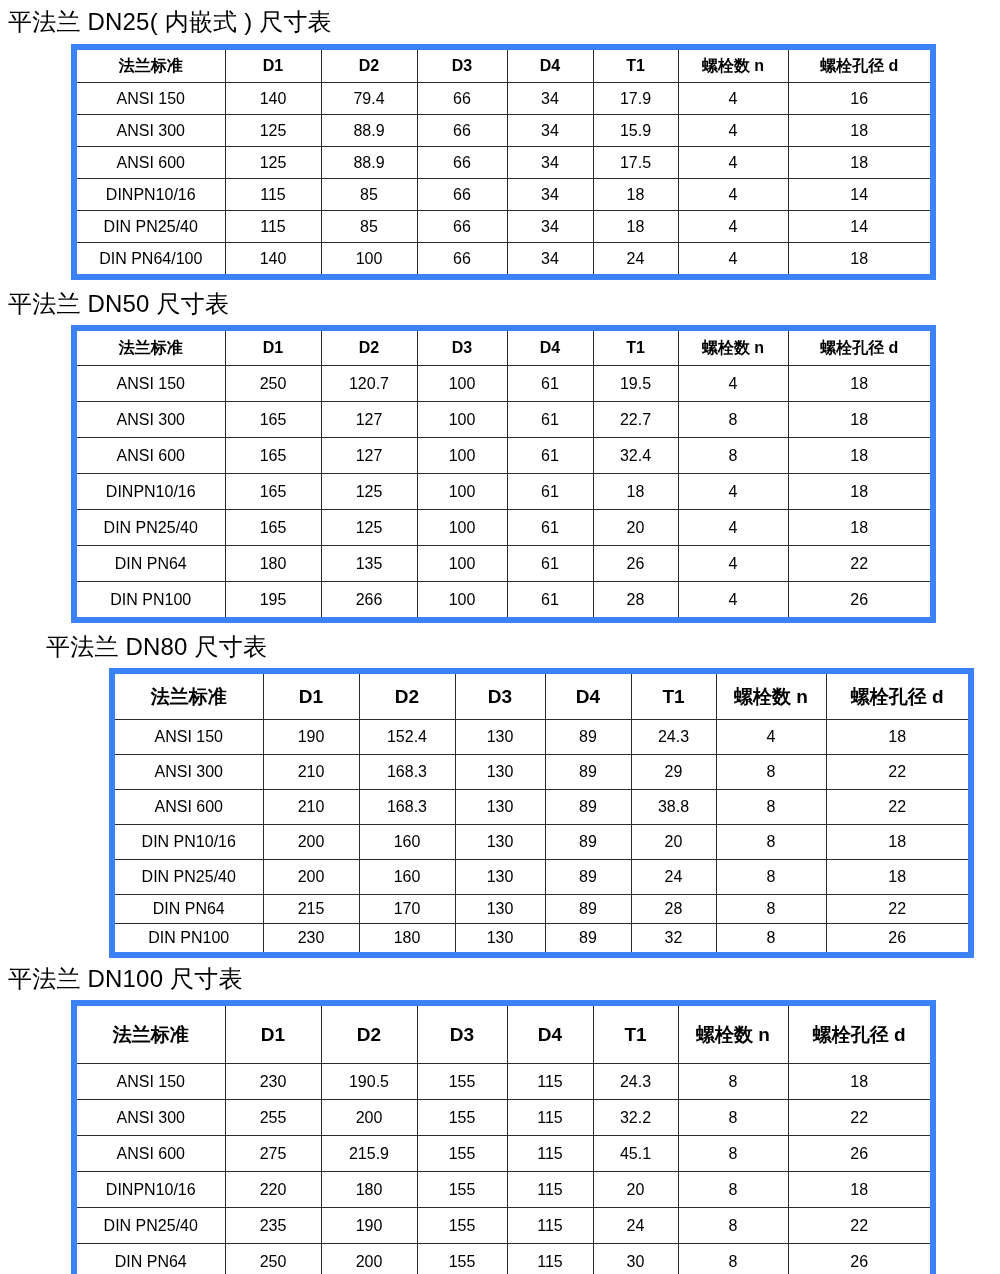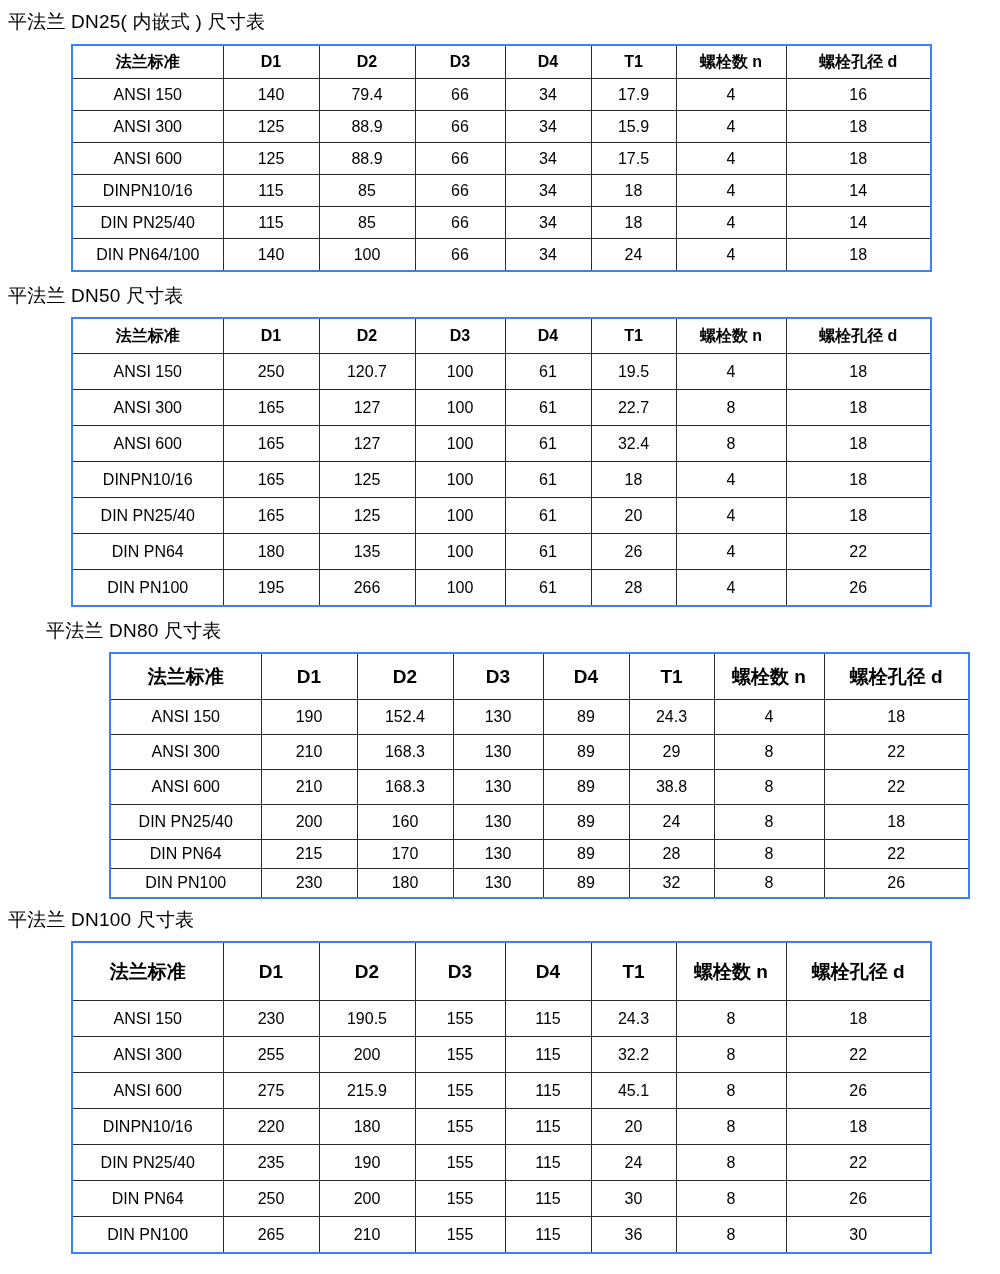--- a/index.html
+++ b/index.html
@@ -18,37 +18,37 @@
   .page {
     width: 1000px;
     height: 1274px;
     position: relative;
     box-sizing: border-box;
   }
   .section {
     position: relative;
   }
   .section-title {
-    font-size: 19px;
+    font-size: 24px;
     line-height: 26px;
     color: #000000;
     padding-left: 8px;
     font-weight: 400;
     letter-spacing: 0.2px;
     white-space: nowrap;
   }
   .table-wrap {
     padding-left: 71px;
     padding-right: 70px;
   }
   table.dim-table {
     border-collapse: collapse;
     width: 859px;
     table-layout: fixed;
-    border: 2px solid #3b82f6;
+    border: 6px solid #3b82f6;
   }
   table.dim-table td,
   table.dim-table th {
     border: 1px solid #2b2b2b;
     text-align: center;
     vertical-align: middle;
     font-weight: 400;
     color: #000000;
     padding: 0;
   }
@@ -341,20 +341,30 @@
             <td>ANSI 600</td>
             <td>210</td>
             <td>168.3</td>
             <td>130</td>
             <td>89</td>
             <td>38.8</td>
             <td>8</td>
             <td>22</td>
           </tr>
           <tr>
+            <td>DIN PN10/16</td>
+            <td>200</td>
+            <td>160</td>
+            <td>130</td>
+            <td>89</td>
+            <td>20</td>
+            <td>8</td>
+            <td>18</td>
+          </tr>
+          <tr>
             <td>DIN PN25/40</td>
             <td>200</td>
             <td>160</td>
             <td>130</td>
             <td>89</td>
             <td>24</td>
             <td>8</td>
             <td>18</td>
           </tr>
           <tr class="tight">

